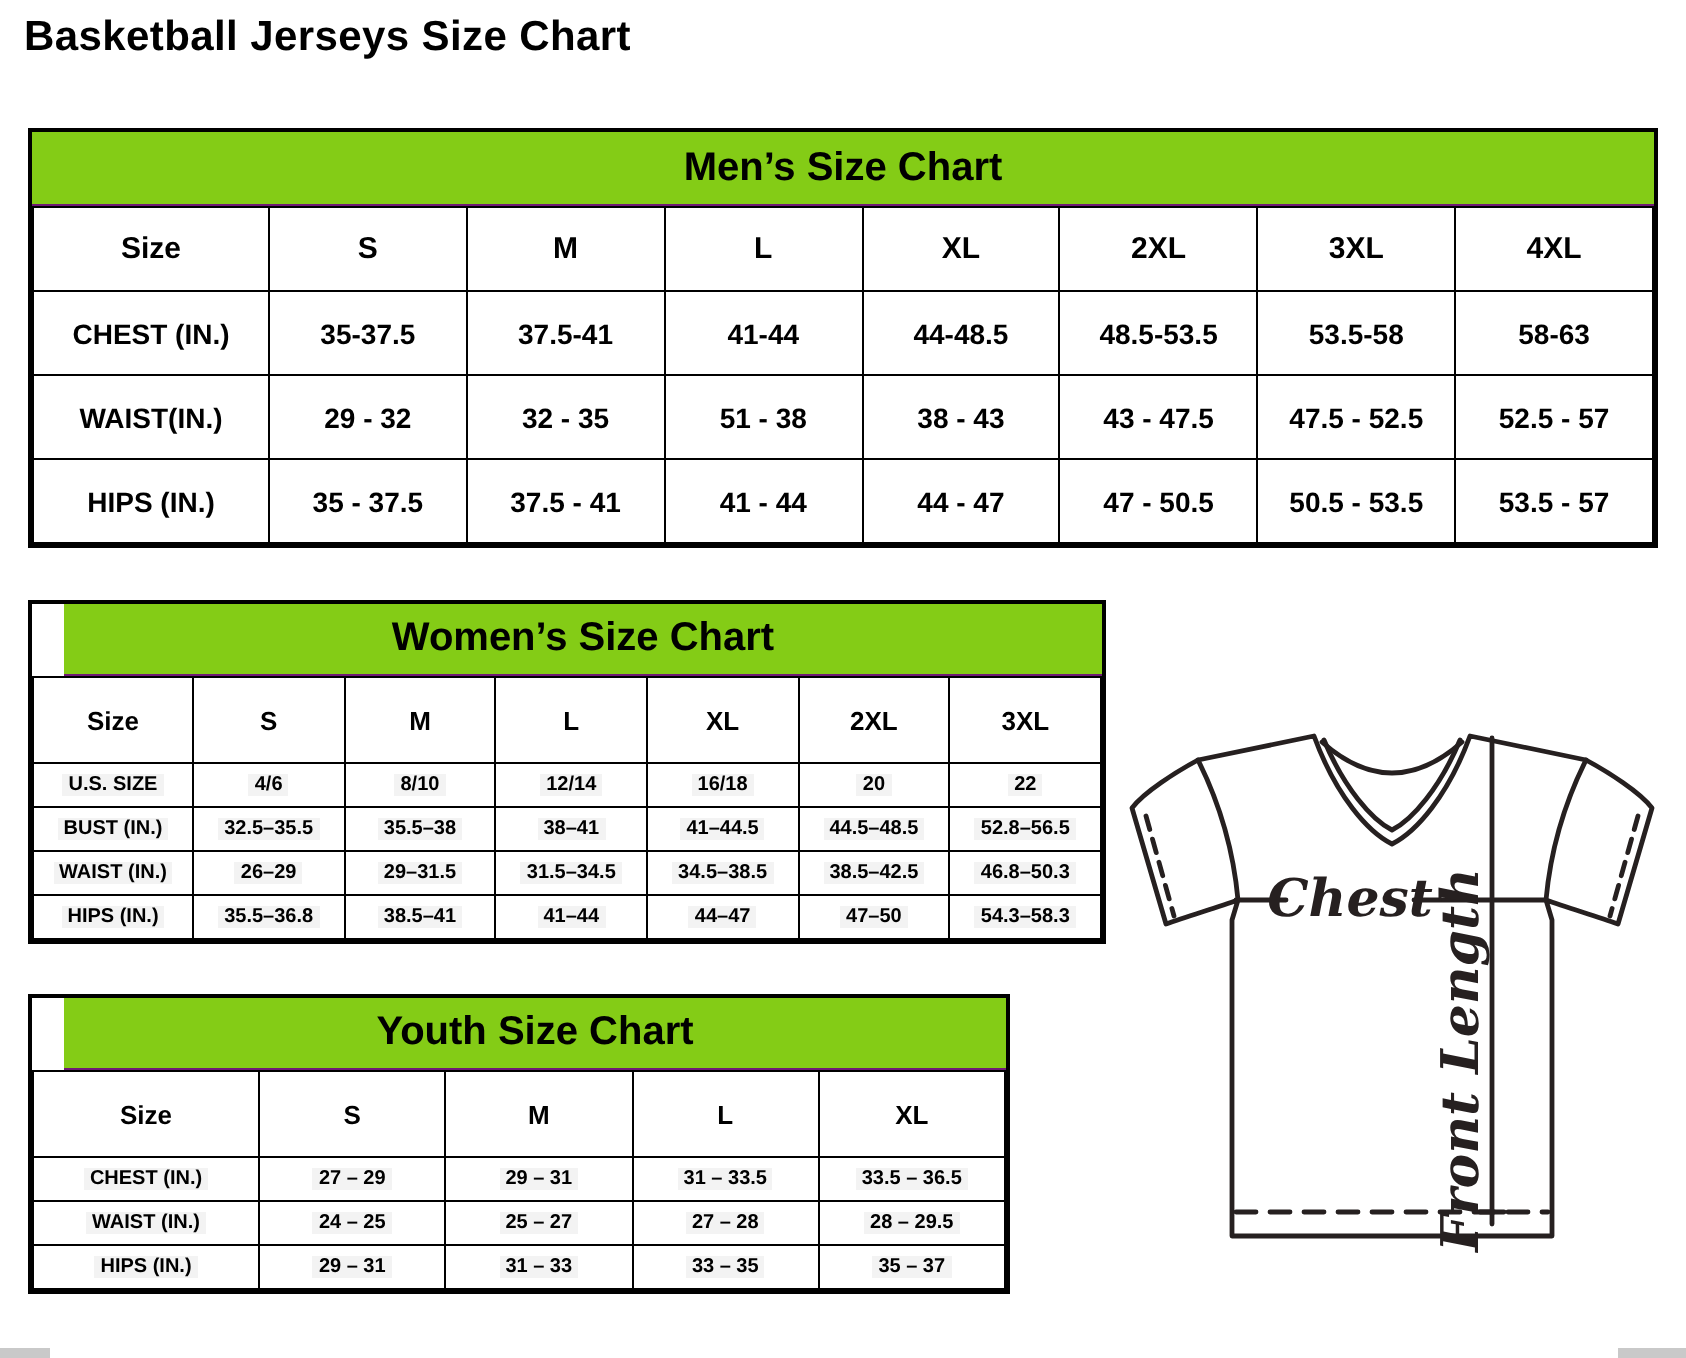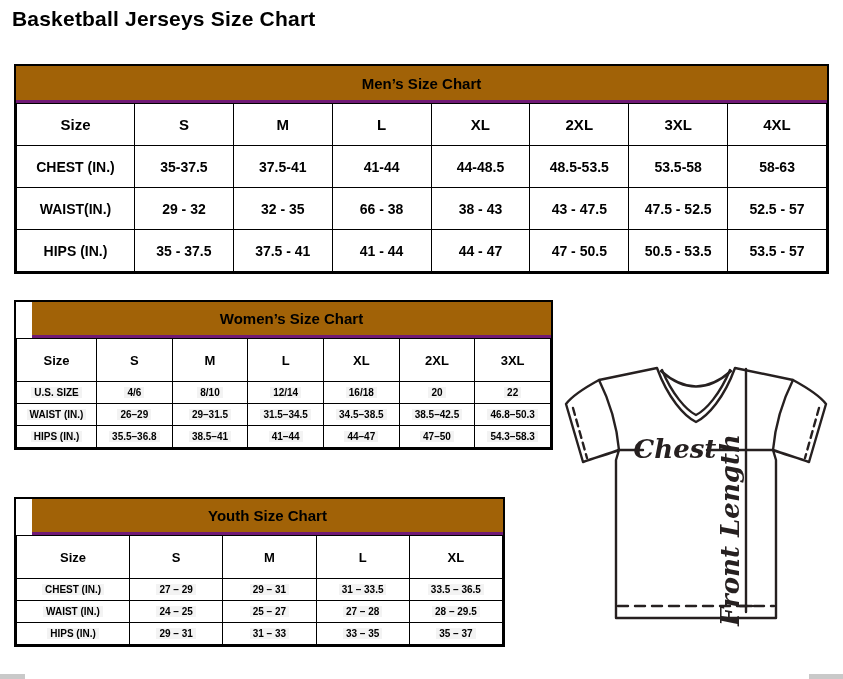--- a/index.html
+++ b/index.html
@@ -7,23 +7,23 @@
   body { font-family:"Liberation Sans", sans-serif; color:#000; }
   .page { position:relative; width:843px; height:679px; background:#fff; overflow:hidden; }
 
   .main-title {
     position:absolute; top:7px; left:12px; width:100%;
     text-align:left; font-size:21px; font-weight:bold; letter-spacing:0.2px;
   }
 
   .chart { position:absolute; border:2px solid #000; background:#fff; }
   .chart-title {
-    background:#a16207; border-bottom:3px solid #701a75;
+    background:#84cc16; border-bottom:1px solid #701a75;
     display:flex; align-items:center; justify-content:center;
-    font-weight:bold; font-size:15px; height:37px;
+    font-weight:bold; font-size:20px; height:37px;
   }
   table { border-collapse:collapse; width:100%; table-layout:fixed; }
   td {
     border:1px solid #000; text-align:center; vertical-align:middle;
     font-weight:bold; overflow:hidden; white-space:nowrap;
   }
 
   
   .men  { left:14px; top:64px; width:815px; }
   .men tr.size-row td { height:42px; font-size:15px; }
@@ -90,21 +90,21 @@
             <td><span>41-44</span></td>
             <td><span>44-48.5</span></td>
             <td><span>48.5-53.5</span></td>
             <td><span>53.5-58</span></td>
             <td><span>58-63</span></td>
           </tr>
           <tr class="data-row">
             <td class="row-label"><span>WAIST(IN.)</span></td>
             <td><span>29 - 32</span></td>
             <td><span>32 - 35</span></td>
-            <td><span>66 - 38</span></td>
+            <td><span>51 - 38</span></td>
             <td><span>38 - 43</span></td>
             <td><span>43 - 47.5</span></td>
             <td><span>47.5 - 52.5</span></td>
             <td><span>52.5 - 57</span></td>
           </tr>
           <tr class="data-row">
             <td class="row-label"><span>HIPS (IN.)</span></td>
             <td><span>35 - 37.5</span></td>
             <td><span>37.5 - 41</span></td>
             <td><span>41 - 44</span></td>
@@ -140,20 +140,29 @@
             <td>3XL</td>
           </tr>
           <tr class="data-row">
             <td class="row-label"><span>U.S. SIZE</span></td>
             <td><span>4/6</span></td>
             <td><span>8/10</span></td>
             <td><span>12/14</span></td>
             <td><span>16/18</span></td>
             <td><span>20</span></td>
             <td><span>22</span></td>
+          </tr>
+          <tr class="data-row">
+            <td class="row-label"><span>BUST (IN.)</span></td>
+            <td><span>32.5–35.5</span></td>
+            <td><span>35.5–38</span></td>
+            <td><span>38–41</span></td>
+            <td><span>41–44.5</span></td>
+            <td><span>44.5–48.5</span></td>
+            <td><span>52.8–56.5</span></td>
           </tr>
           <tr class="data-row">
             <td class="row-label"><span>WAIST (IN.)</span></td>
             <td><span>26–29</span></td>
             <td><span>29–31.5</span></td>
             <td><span>31.5–34.5</span></td>
             <td><span>34.5–38.5</span></td>
             <td><span>38.5–42.5</span></td>
             <td><span>46.8–50.3</span></td>
           </tr>

